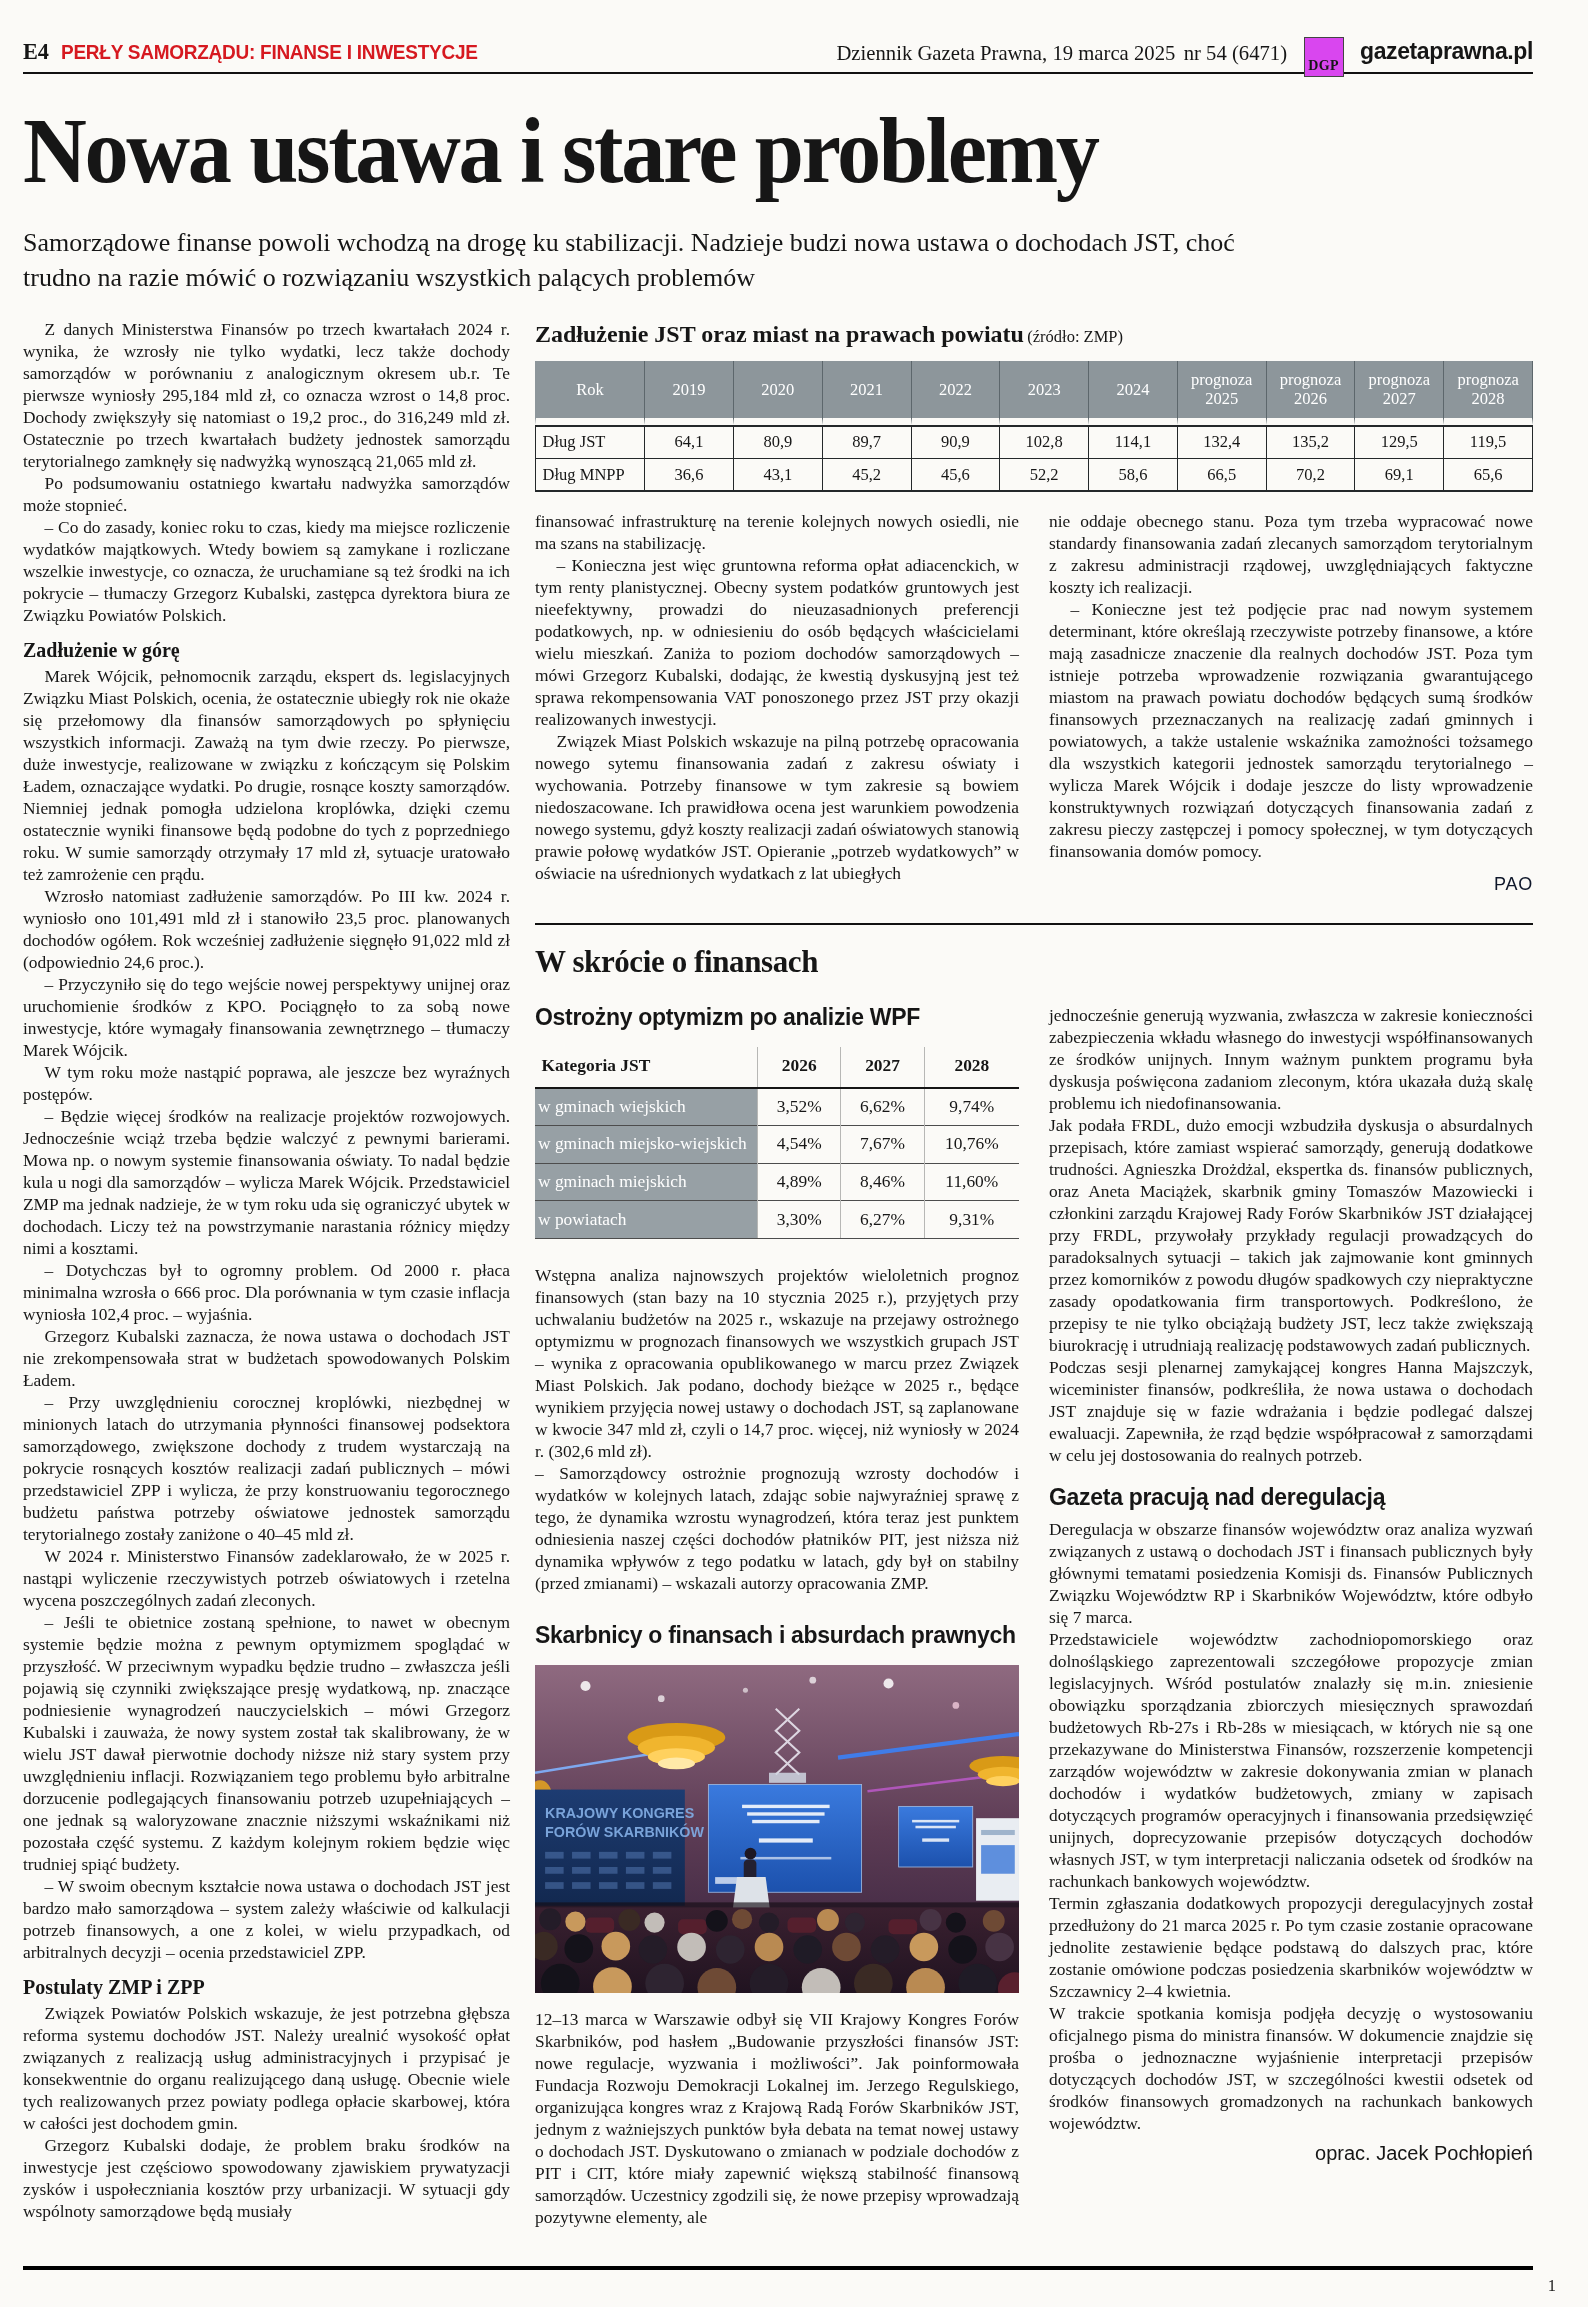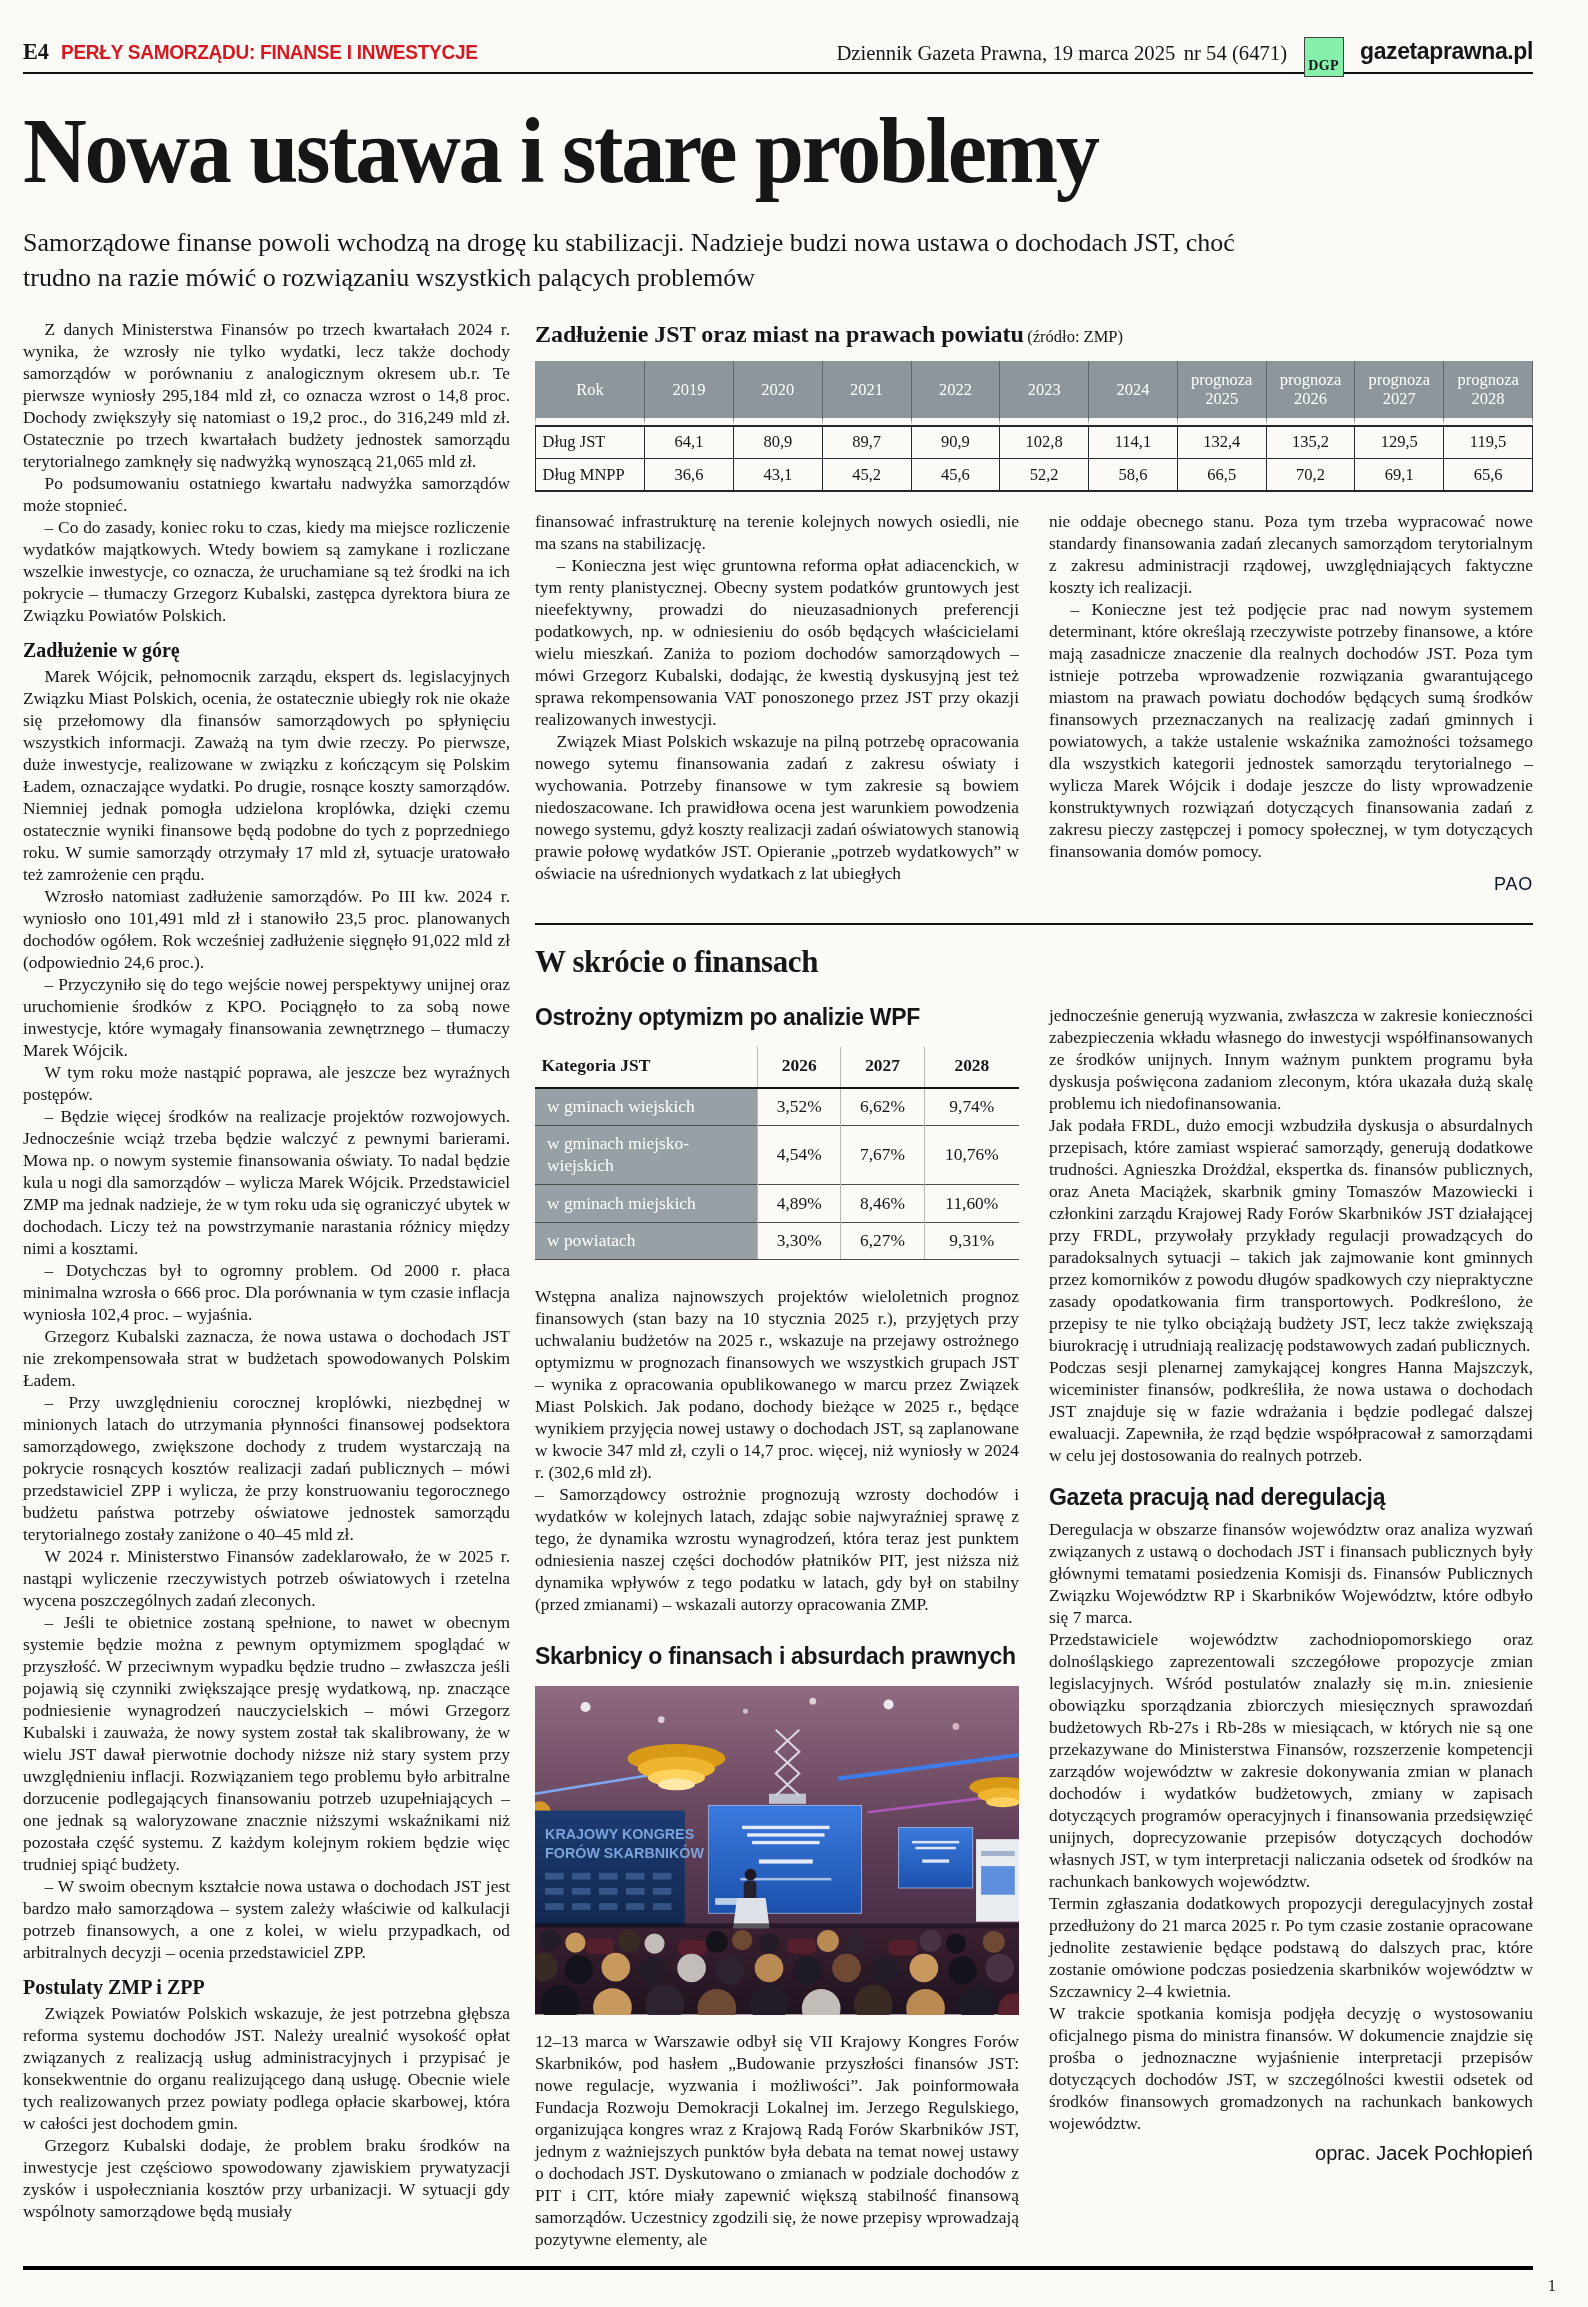--- a/index.html
+++ b/index.html
@@ -11,21 +11,21 @@
   
   .hdr { display:flex; justify-content:space-between; align-items:flex-end;
          margin:25px 56px 0 23px; }
   .hdr-left { display:flex; align-items:baseline; gap:11.6px; }
   .edition { font:700 22.3px "Liberation Serif", serif; }
   .kicker { font:800 20.7px "Liberation Sans", sans-serif; color:#d61920;
             letter-spacing:-0.3px; transform:scaleX(.92); transform-origin:left bottom; white-space:nowrap; }
   .hdr-right { display:flex; align-items:flex-end; gap:16.5px; }
   .masthead { font:20.7px "Liberation Serif", serif; white-space:nowrap; }
   .issue { font:20.7px "Liberation Serif", serif; margin-left:8.3px; }
-  .dgp-box { width:38px; height:38px; border:1.7px solid #444; background:#86efac;
+  .dgp-box { width:38px; height:38px; border:1.7px solid #444; background:#d946ef;
              display:flex; align-items:flex-end; justify-content:center; position:relative; top:11.6px; }
   .dgp-box span { font:700 14px "Liberation Serif", serif; letter-spacing:0.4px; padding-bottom:1.7px; }
   .site { font:800 23px "Liberation Sans", sans-serif; letter-spacing:-0.4px; }
   .hdr-rule { height:2.5px; background:#111; margin:6.6px 56px 0 23px; }
   
   h1.headline { margin:28px 23px 0; font:700 94px/1.04 "Liberation Serif", serif;
                 letter-spacing:-2.5px; transform:scaleX(.94); transform-origin:left top; white-space:nowrap; }
   p.lede { margin:25px 23px 0; max-width:1274px; font:26px/35px "Liberation Serif", serif; }
   
   .body-grid { display:grid; grid-template-columns:487px 998px; column-gap:25px;
@@ -59,21 +59,21 @@
   .brief-rule { height:2.5px; background:#111; }
   .brief-title { margin:20px 0 25px; font:700 31px/1.1 "Liberation Serif", serif; letter-spacing:-0.4px; }
   .sans-h { margin:0 0 16.5px; font:700 23px/1.15 "Liberation Sans", sans-serif; letter-spacing:-0.3px; }
   .sans-h.photo-h { margin-top:28px; }
   
   table.wpf { width:100%; border-collapse:collapse; margin-bottom:25px; }
   table.wpf th, table.wpf td { font:17.4px/1.25 "Liberation Serif", serif; padding:7.4px 6.6px; }
   table.wpf tr > *:nth-child(n+2) { border-left:1.7px solid #b7b7b5; }
   table.wpf thead th { font-weight:700; text-align:center; border-bottom:2.5px solid #151515; padding-bottom:10px; }
   table.wpf thead th:first-child { text-align:left; width:46%; }
-  table.wpf tbody th { background:#97a0a5; color:#fff; font-weight:400; text-align:left; padding-left:12px; }
+  table.wpf tbody th { background:#97a0a5; color:#fff; font-weight:400; text-align:left; padding-left:3px; }
   table.wpf tbody td { text-align:center; }
   table.wpf tbody tr + tr > * { border-top:1.7px solid #4d4d4d; }
   table.wpf tbody tr:last-child > * { border-bottom:1.7px solid #4d4d4d; }
   
   figure.photo { margin:0 0 15px; }
   figure.photo svg { display:block; width:100%; height:auto; }
   .caption .para { text-indent:0; }
   
   .bottom-rule { position:absolute; left:23px; right:56px; top:2266px; height:4.1px; background:#000; }
   .pageno { position:absolute; right:33px; top:2276px; font:16.5px "Liberation Serif", serif; }

